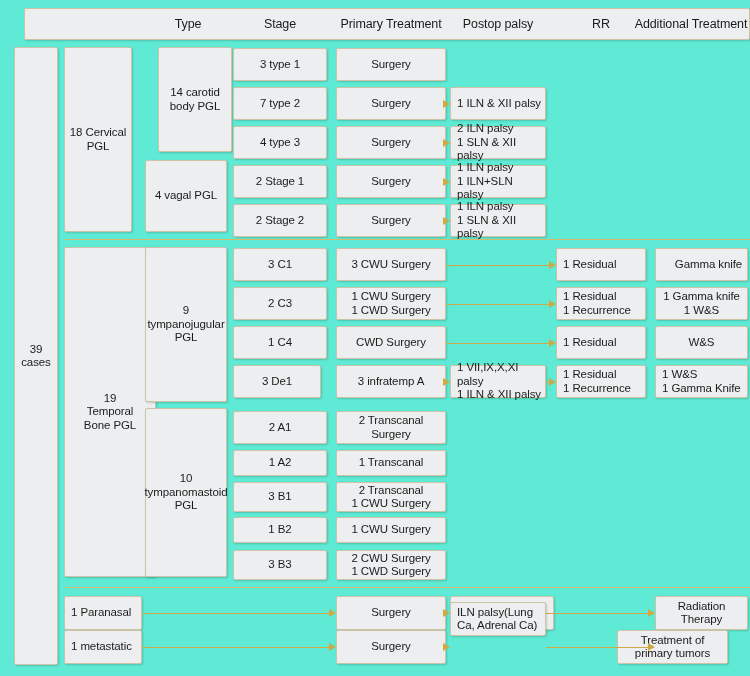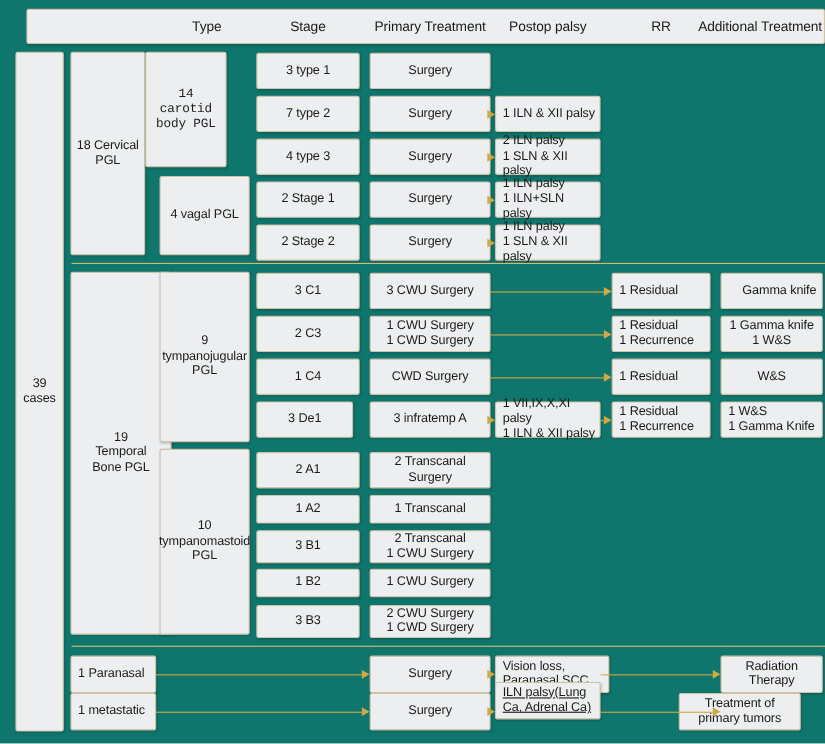--- a/index.html
+++ b/index.html
@@ -4,21 +4,21 @@
 <style>
   html,body{margin:0;padding:0;background:#ffffff;}
   body{
     font-family:"Liberation Sans","DejaVu Sans",sans-serif;
     -webkit-font-smoothing:antialiased;
   }
   #canvas{
     position:relative;
     width:750px;
     height:676px;
-    background:#0f766e;
+    background:#5eead4;
     overflow:hidden;
   }
 
   
   .box{
     position:absolute;
     box-sizing:border-box;
     background:#eceef0;
     border:1px solid #cdc3a6;
     border-radius:2px;
@@ -89,21 +89,21 @@
       <div class="hcol" style="left: 556px; width: 90px; top: 8px;">RR</div>
       <div class="hcol" style="left: 632px; width: 118px; top: 8px;">Additional Treatment</div>
     </div>
 
   <div class="box" id="root-box" style="left:14px;top:47px;width:44px;height:618px;">39
 cases</div>
 
   <div id="dyn">
       <div class="box 185" style="left: 64px; top: 47px; width: 68px; height: 185px;">18 Cervical
 PGL</div>
-      <div class="box" style="left: 132px; top: 47px; width: 74px; height: 105px; font-family: Liberation Mono, monospace;">14 carotid
+      <div class="box" style="left: 158px; top: 47px; width: 74px; height: 105px;">14 carotid
 body PGL</div>
       <div class="box" style="left: 145px; top: 160px; width: 82px; height: 72px;">4 vagal PGL</div>
       <div class="box" style="left: 233px; top: 48px; width: 94px; height: 33px;">3 type 1</div>
       <div class="box" style="left: 336px; top: 48px; width: 110px; height: 33px;">Surgery</div>
       <div class="box" style="left: 233px; top: 87px; width: 94px; height: 33px;">7 type 2</div>
       <div class="box" style="left: 336px; top: 87px; width: 110px; height: 33px;">Surgery</div>
       <div class="box left" style="left: 450px; top: 87px; width: 96px; height: 33px;">1 ILN &amp; XII palsy</div>
       <div class="hline" style="left: 446px; top: 103.5px;"></div>
       <div class="arrow" style="left: 443px; top: 99.5px;"></div>
       <div class="box" style="left: 233px; top: 126px; width: 94px; height: 33px;">4 type 3</div>
@@ -188,21 +188,21 @@
       <div class="box" style="left: 655px; top: 596px; width: 93px; height: 34px;">Radiation
 Therapy</div>
       <div class="hline" style="left: 142px; top: 613px; width: 188px;"></div>
       <div class="arrow" style="left: 329px; top: 609px;"></div>
       <div class="hline" style="left: 446px; top: 613px;"></div>
       <div class="arrow" style="left: 443px; top: 609px;"></div>
       <div class="hline" style="left: 546px; top: 613px; width: 103px;"></div>
       <div class="arrow" style="left: 648px; top: 609px;"></div>
       <div class="box left" style="left: 64px; top: 630px; width: 78px; height: 34px;">1 metastatic</div>
       <div class="box" style="left: 336px; top: 630px; width: 110px; height: 34px;">Surgery</div>
-      <div class="box left" style="left: 450px; top: 620px; width: 96px; height: 34px; text-decoration: underline;">ILN palsy(Lung
+      <div class="box left" style="left: 450px; top: 602px; width: 96px; height: 34px;">ILN palsy(Lung
 Ca, Adrenal Ca)</div>
       <div class="box" style="left: 617px; top: 630px; width: 111px; height: 34px;">Treatment of
 primary tumors</div>
       <div class="hline" style="left: 142px; top: 647px; width: 188px;"></div>
       <div class="arrow" style="left: 329px; top: 643px;"></div>
       <div class="hline" style="left: 446px; top: 647px;"></div>
       <div class="arrow" style="left: 443px; top: 643px;"></div>
       <div class="hline" style="left: 546px; top: 647px; width: 103px;"></div>
       <div class="arrow" style="left: 648px; top: 643px;"></div>
     </div>

